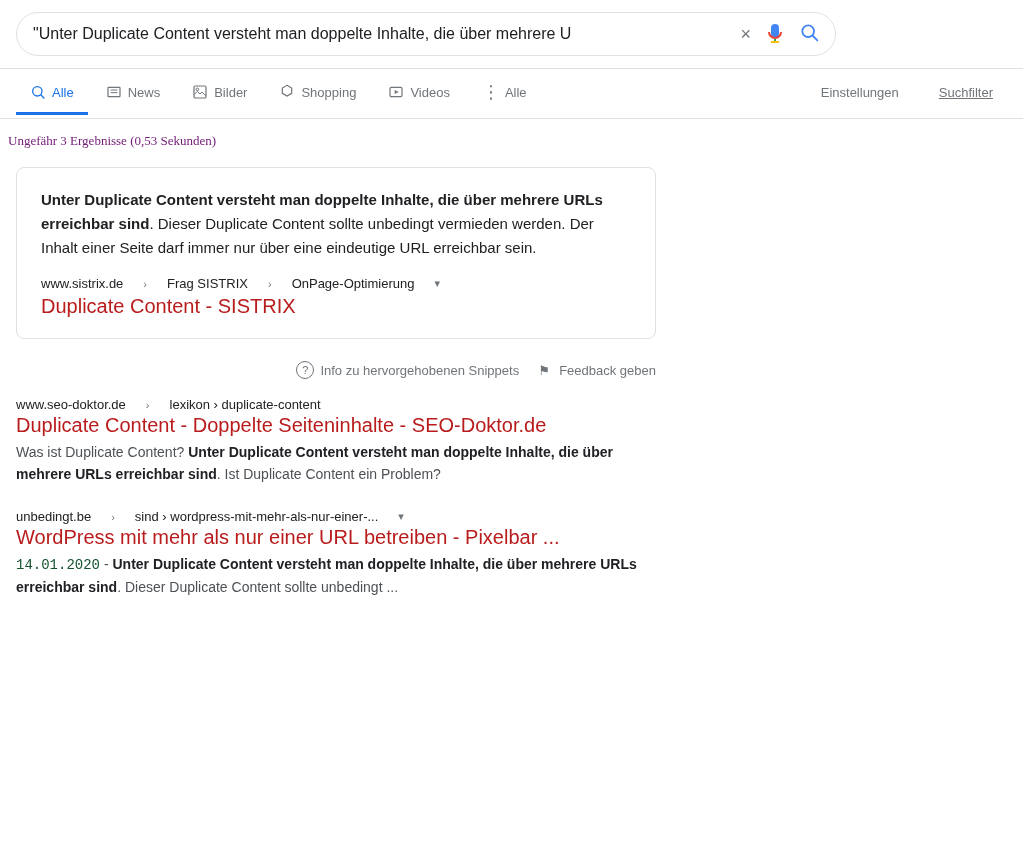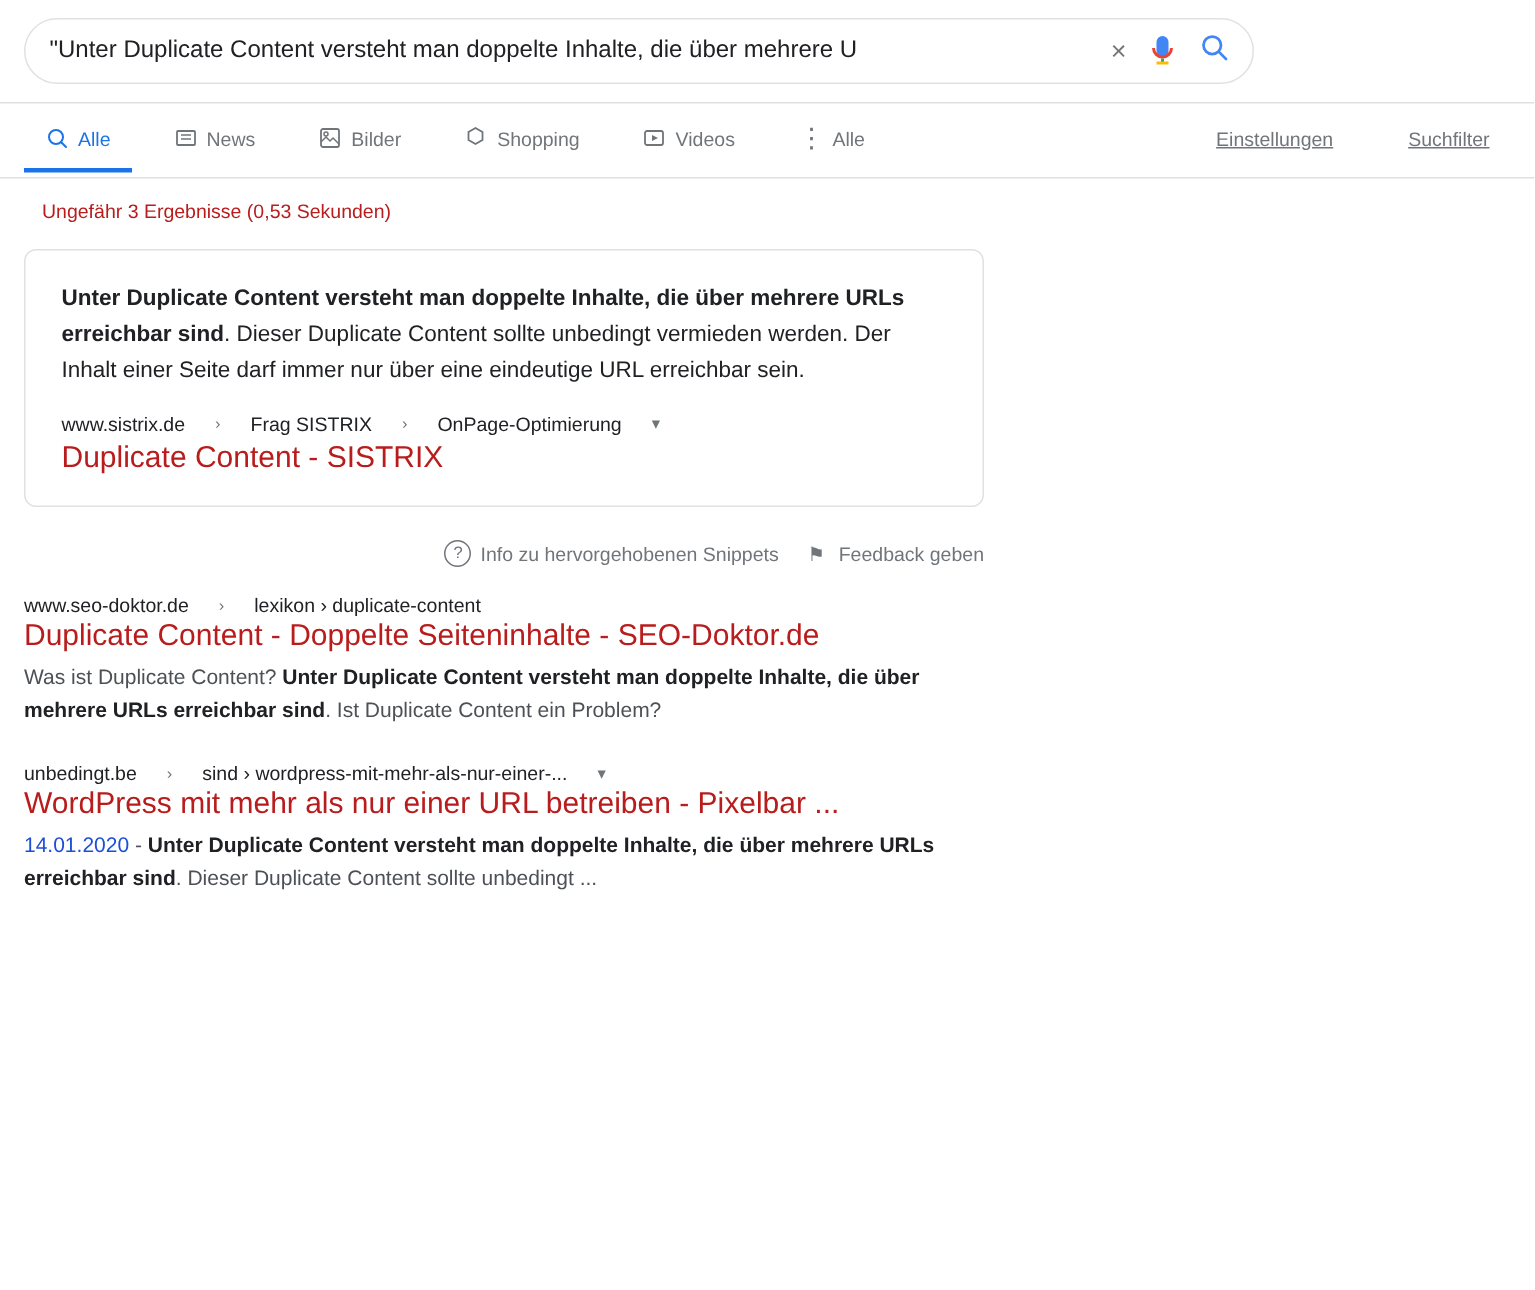--- a/index.html
+++ b/index.html
@@ -59,21 +59,21 @@
       font-size: 20px;
       cursor: pointer;
     }
 
     
     .nav-tabs {
       display: flex;
       align-items: center;
       padding: 0 16px;
       border-bottom: 1px solid #e0e0e0;
-      gap: 14px;
+      gap: 4px;
     }
     .nav-tab {
       display: flex;
       align-items: center;
       gap: 6px;
       padding: 12px 14px;
       font-size: 13px;
       color: #70757a;
       cursor: pointer;
       border-bottom: 3px solid transparent;
@@ -84,32 +84,32 @@
       color: #1a73e8;
       border-bottom: 3px solid #1a73e8;
     }
     .nav-more {
       display: flex;
       align-items: center;
       gap: 4px;
     }
     .nav-settings {
       margin-left: auto;
-      text-decoration: underline;
     }
     .nav-suchfilter {
       margin-left: 8px;
       text-decoration: underline;
     }
 
     
     .result-count {
-      padding: 14px 16px 10px 28px;
-      font-size: 13px;
-      color: #b91c1c;
+      padding: 14px 16px 10px 8px;
+      font-size: 13px;
+      color: #701a75;
+      font-family: Liberation Serif, serif;
     }
 
     
     .featured-snippet {
       margin: 8px 16px 16px 16px;
       border: 1px solid #dfe1e5;
       border-radius: 8px;
       padding: 20px 24px;
       max-width: 640px;
     }
@@ -206,21 +206,22 @@
       font-size: 14px;
       line-height: 1.58;
       color: #4d5156;
       margin-top: 4px;
     }
     .result-description strong {
       font-weight: 700;
       color: #202124;
     }
     .result-date {
-      color: #1d4ed8;
+      color: #14532d;
+      font-family: Liberation Mono, monospace;
     }
   </style>
 </head>
 <body>
 
 <div class="search-bar-container">
   <div class="search-bar">
     <span class="search-bar-text">"Unter Duplicate Content versteht man doppelte Inhalte, die über mehrere U</span>
     <div class="search-bar-icons">
       <span class="close-icon">×</span>

